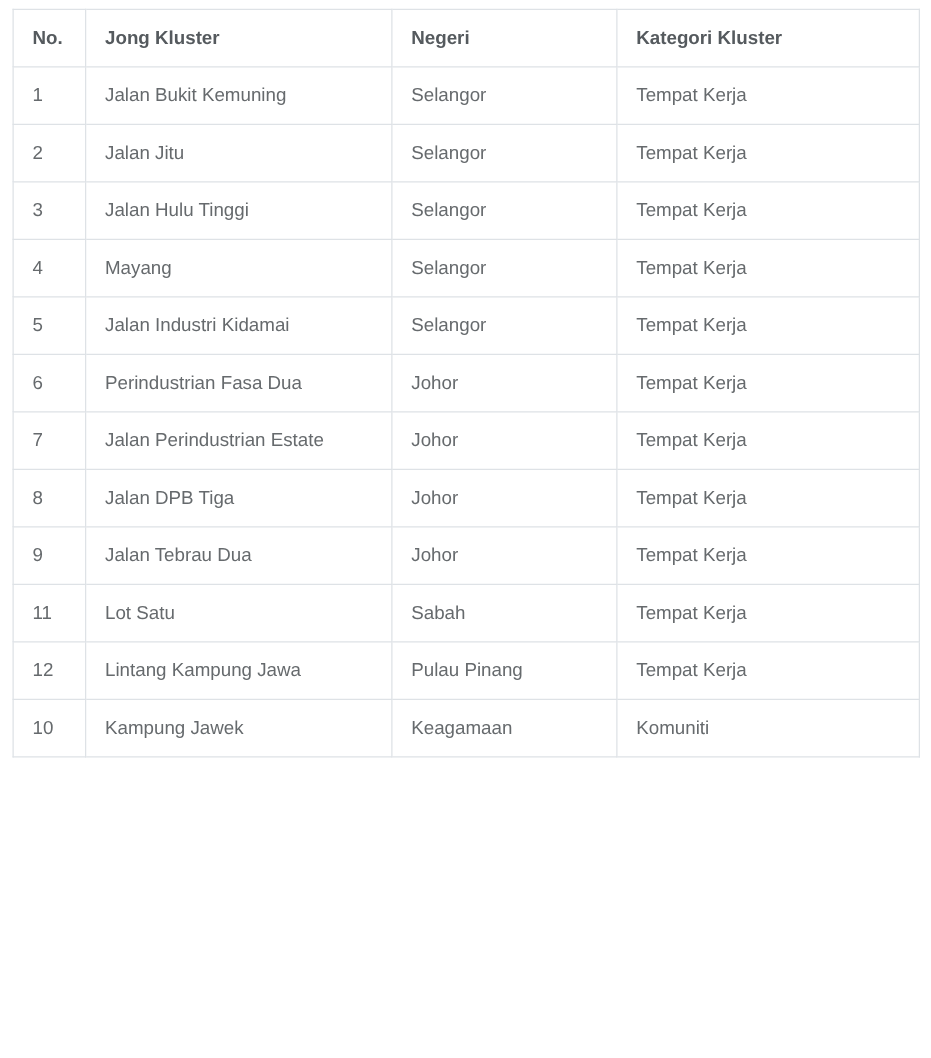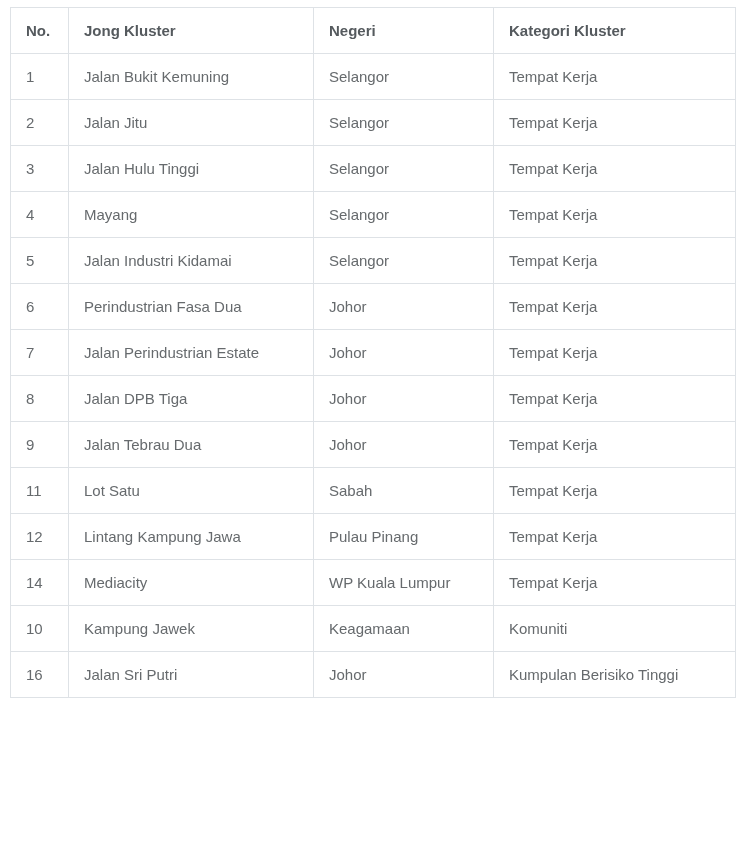--- a/index.html
+++ b/index.html
@@ -130,33 +130,21 @@
             <td>Sabah</td>
             <td>Tempat Kerja</td>
           </tr>
           <tr>
             <td>12</td>
             <td>Lintang Kampung Jawa</td>
             <td>Pulau Pinang</td>
             <td>Tempat Kerja</td>
           </tr>
           <tr>
-            <td>14</td>
-            <td>Mediacity</td>
-            <td>WP Kuala Lumpur</td>
-            <td>Tempat Kerja</td>
-          </tr>
-          <tr>
             <td>10</td>
             <td>Kampung Jawek</td>
             <td>Keagamaan</td>
             <td>Komuniti</td>
-          </tr>
-          <tr>
-            <td>16</td>
-            <td>Jalan Sri Putri</td>
-            <td>Johor</td>
-            <td>Kumpulan Berisiko Tinggi</td>
           </tr>
         </tbody>
     </table>
   </div>
 </div>
 
 </body></html>

